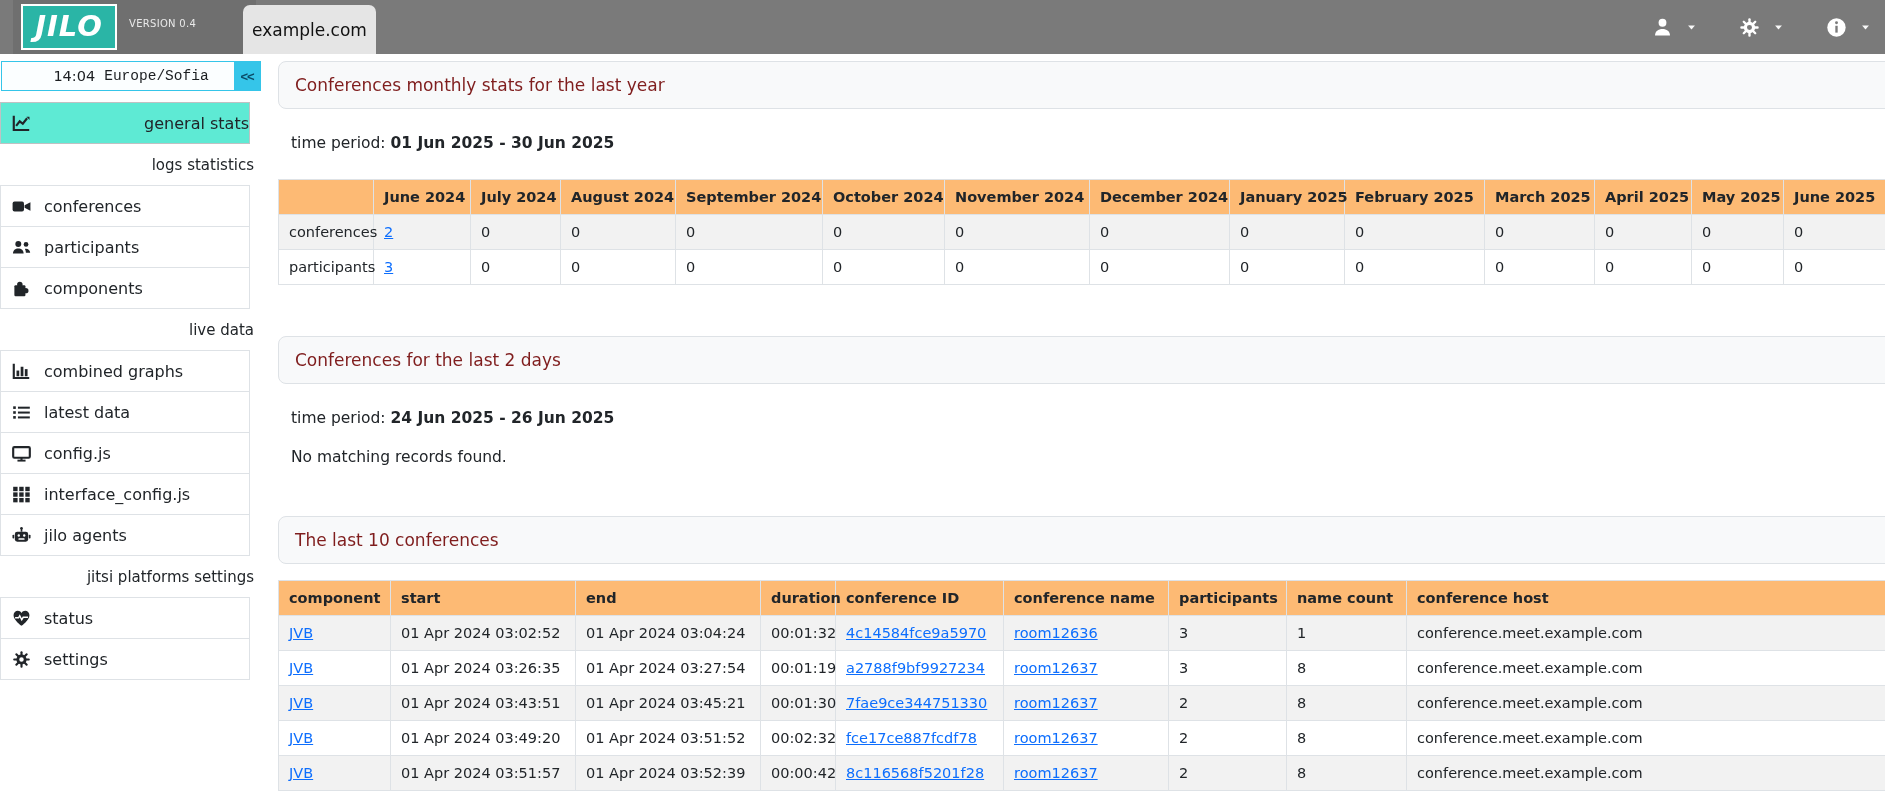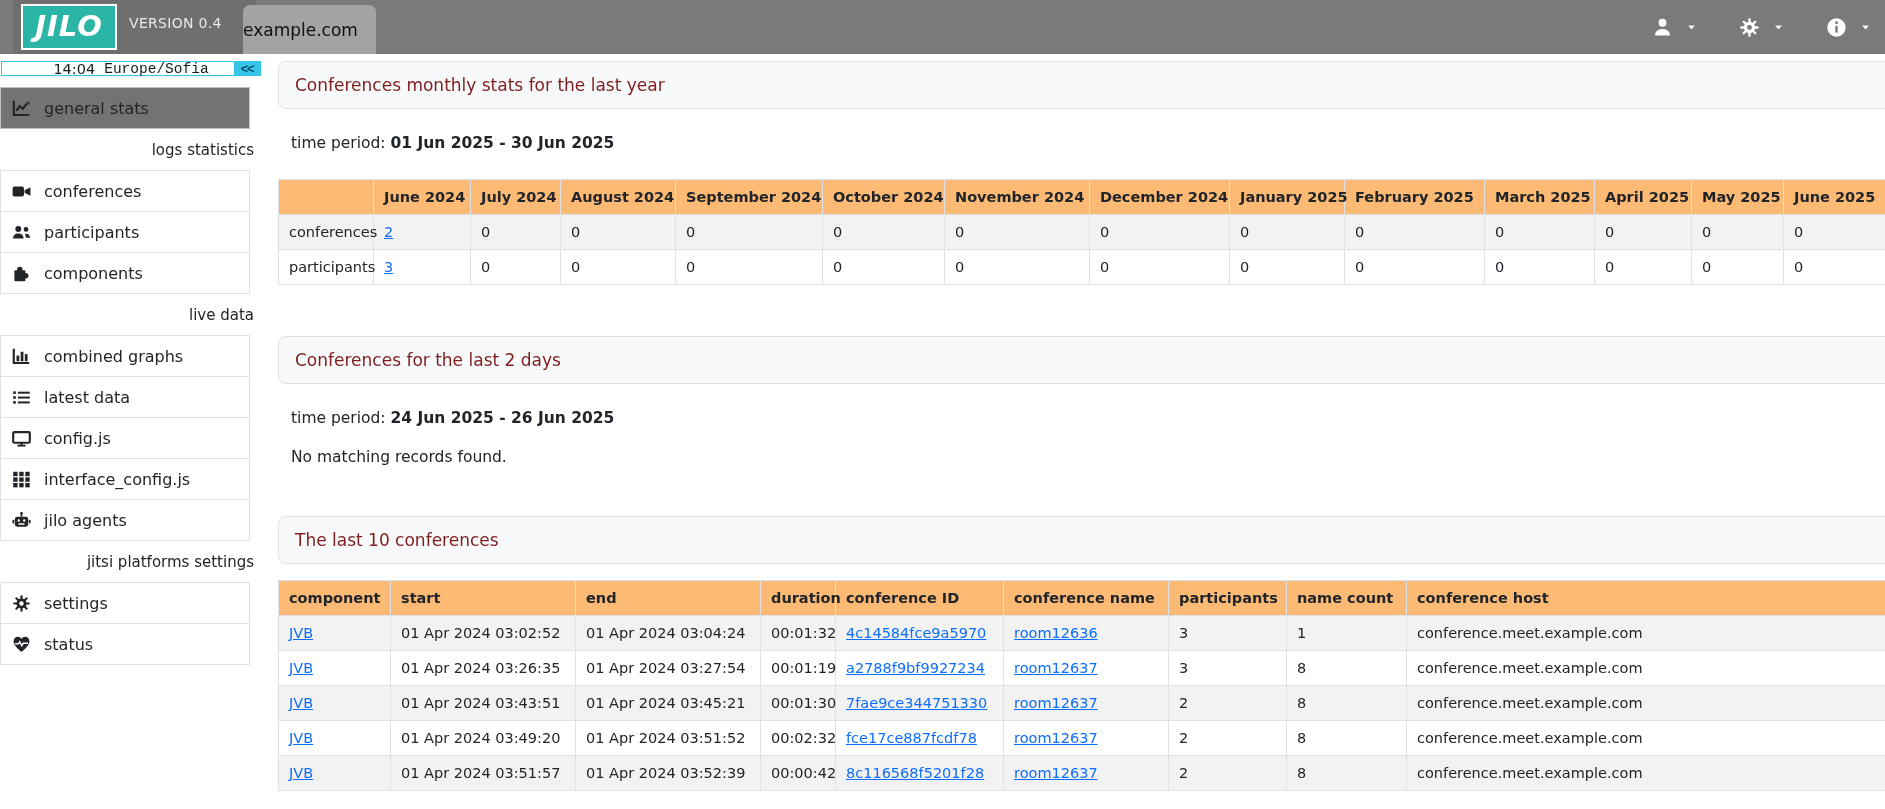--- a/index.html
+++ b/index.html
@@ -13,50 +13,50 @@
 
   
   .topbar { position: absolute; top: 0; left: 0; width: 1885px; height: 54px; background: #7a7a7a; }
   .brand-strip { position: absolute; left: 13px; top: 0; width: 243px; height: 54px; background: #6f6f6f; display: flex; align-items: center; }
   .logo-box {
     margin-left: 8px; width: 96px; height: 46px; background: #2ab5a6;
     border: 2px solid #ffffff; display: flex; align-items: center; justify-content: center;
     color: #ffffff; font-size: 29px; font-weight: bold; font-style: italic; letter-spacing: 1px;
     padding-bottom: 3px;
   }
-  .version { color: #e9e9e9; font-size: 14px; margin-left: 12px; margin-top: -8px; letter-spacing: .3px; }
+  .version { color: #e9e9e9; font-size: 10px; margin-left: 12px; margin-top: -8px; letter-spacing: .3px; }
   .tab {
-    position: absolute; left: 243px; top: 5px; width: 133px; height: 49px; background: #a3a3a3;
-    border-radius: 7px 7px 0 0; display: flex; align-items: center; 
+    position: absolute; left: 243px; top: 5px; width: 133px; height: 49px; background: #e5e5e5;
+    border-radius: 7px 7px 0 0; display: flex; align-items: center; justify-content: center;
     font-size: 17px; color: #111; cursor: pointer;
   }
   .header-menus { position: absolute; right: 10px; top: 0; height: 54px; display: flex; align-items: center; gap: 34px; }
   .menu-group { display: flex; align-items: center; gap: 13px; color: #ffffff; cursor: pointer; padding: 6px 4px; }
   .menu-group .icon svg { width: 21px; height: 21px; display: block; }
   .menu-group .caret svg { width: 11px; height: 11px; display: block; opacity: .95; }
 
   
   .sidebar { position: absolute; left: 0; top: 54px; width: 262px; }
   .clock-bar {
-    margin-top: 7px; margin-left: 1px; width: 260px; height: 15px; position: relative;
+    margin-top: 7px; margin-left: 1px; width: 260px; height: 30px; position: relative;
     border: 1px solid #35c5e9; background: #fbfeff; display: flex; align-items: center; justify-content: center;
     font-size: 14.5px; color: #1b1e21;
   }
   .clock-bar .tz { margin-left: 9px; font-family: Liberation Mono, monospace; }
   .collapse-btn {
     position: absolute; right: 0; top: 0; height: 100%; width: 26px; background: #35c5e9;
     color: #0b4a66; font-weight: bold; font-size: 13px; display: flex; align-items: center; justify-content: center;
     border: none; cursor: pointer; letter-spacing: -1px;
   }
   .side-menu { margin-top: 12px; width: 250px; }
   .side-item {
     height: 42px; border: 1px solid #dee2e6; background: #ffffff; margin-top: -1px;
     display: flex; align-items: center; gap: 13px; padding-left: 11px; font-size: 16px; cursor: pointer;
   }
-  .side-item.active { background: #737373; border-color: #bfc1c3; }
+  .side-item.active { background: #5eead4; border-color: #bfc1c3; justify-content: space-between; }
   .side-item .icon { width: 19px; height: 19px; flex: 0 0 19px; color: #212529; }
   .side-item .icon svg { width: 19px; height: 19px; display: block; }
   .side-group {
     height: 42px; display: flex; align-items: center; justify-content: flex-end;
     padding-right: 8px; font-size: 15px; color: #212529; width: 262px;
   }
 
   
   .main { position: absolute; left: 278px; top: 54px; width: 1700px; }
   .card {
@@ -269,43 +269,43 @@
             <circle cx="10.3" cy="8" r="1" fill="#fff"></circle>
             <rect x="5.4" y="10.4" width="5.2" height="1.2" rx=".5" fill="#fff"></rect>
           </svg>
         </span>
         <span>jilo agents</span>
       </div>
       <div class="side-group">jitsi platforms settings</div>
       <div class="side-item">
         <span class="icon">
           <svg viewBox="0 0 16 16">
+            <path d="M8 14.2S1.3 9.6 1.3 5.3C1.3 3 3 1.5 4.9 1.5c1.3 0 2.5.7 3.1 1.8.6-1.1 1.8-1.8 3.1-1.8 1.9 0 3.6 1.5 3.6 3.8 0 4.3-6.7 8.9-6.7 8.9z" fill="currentColor"></path>
+            <path d="M2.6 7.4h2.9l1-1.7 1.7 3.4 1.2-2.1h4.1" stroke="#fff" stroke-width="1.2" fill="none"></path>
+          </svg>
+        </span>
+        <span>status</span>
+      </div>
+      <div class="side-item">
+        <span class="icon">
+          <svg viewBox="0 0 16 16">
             <g fill="currentColor">
               <rect x="7.1" y="1" width="1.8" height="4" rx=".8"></rect>
               <rect x="7.1" y="1" width="1.8" height="4" rx=".8" transform="rotate(45 8 8)"></rect>
               <rect x="7.1" y="1" width="1.8" height="4" rx=".8" transform="rotate(90 8 8)"></rect>
               <rect x="7.1" y="1" width="1.8" height="4" rx=".8" transform="rotate(135 8 8)"></rect>
               <rect x="7.1" y="1" width="1.8" height="4" rx=".8" transform="rotate(180 8 8)"></rect>
               <rect x="7.1" y="1" width="1.8" height="4" rx=".8" transform="rotate(225 8 8)"></rect>
               <rect x="7.1" y="1" width="1.8" height="4" rx=".8" transform="rotate(270 8 8)"></rect>
               <rect x="7.1" y="1" width="1.8" height="4" rx=".8" transform="rotate(315 8 8)"></rect>
             </g>
             <circle cx="8" cy="8" r="3.1" fill="none" stroke="currentColor" stroke-width="2.4"></circle>
           </svg>
         </span>
         <span>settings</span>
-      </div>
-      <div class="side-item">
-        <span class="icon">
-          <svg viewBox="0 0 16 16">
-            <path d="M8 14.2S1.3 9.6 1.3 5.3C1.3 3 3 1.5 4.9 1.5c1.3 0 2.5.7 3.1 1.8.6-1.1 1.8-1.8 3.1-1.8 1.9 0 3.6 1.5 3.6 3.8 0 4.3-6.7 8.9-6.7 8.9z" fill="currentColor"></path>
-            <path d="M2.6 7.4h2.9l1-1.7 1.7 3.4 1.2-2.1h4.1" stroke="#fff" stroke-width="1.2" fill="none"></path>
-          </svg>
-        </span>
-        <span>status</span>
       </div>
     </div>
 </div>
 
 <div class="main">
 
   <div class="card">
     <span class="title">Conferences monthly stats for the last year</span>
   </div>
   <div class="tp">

